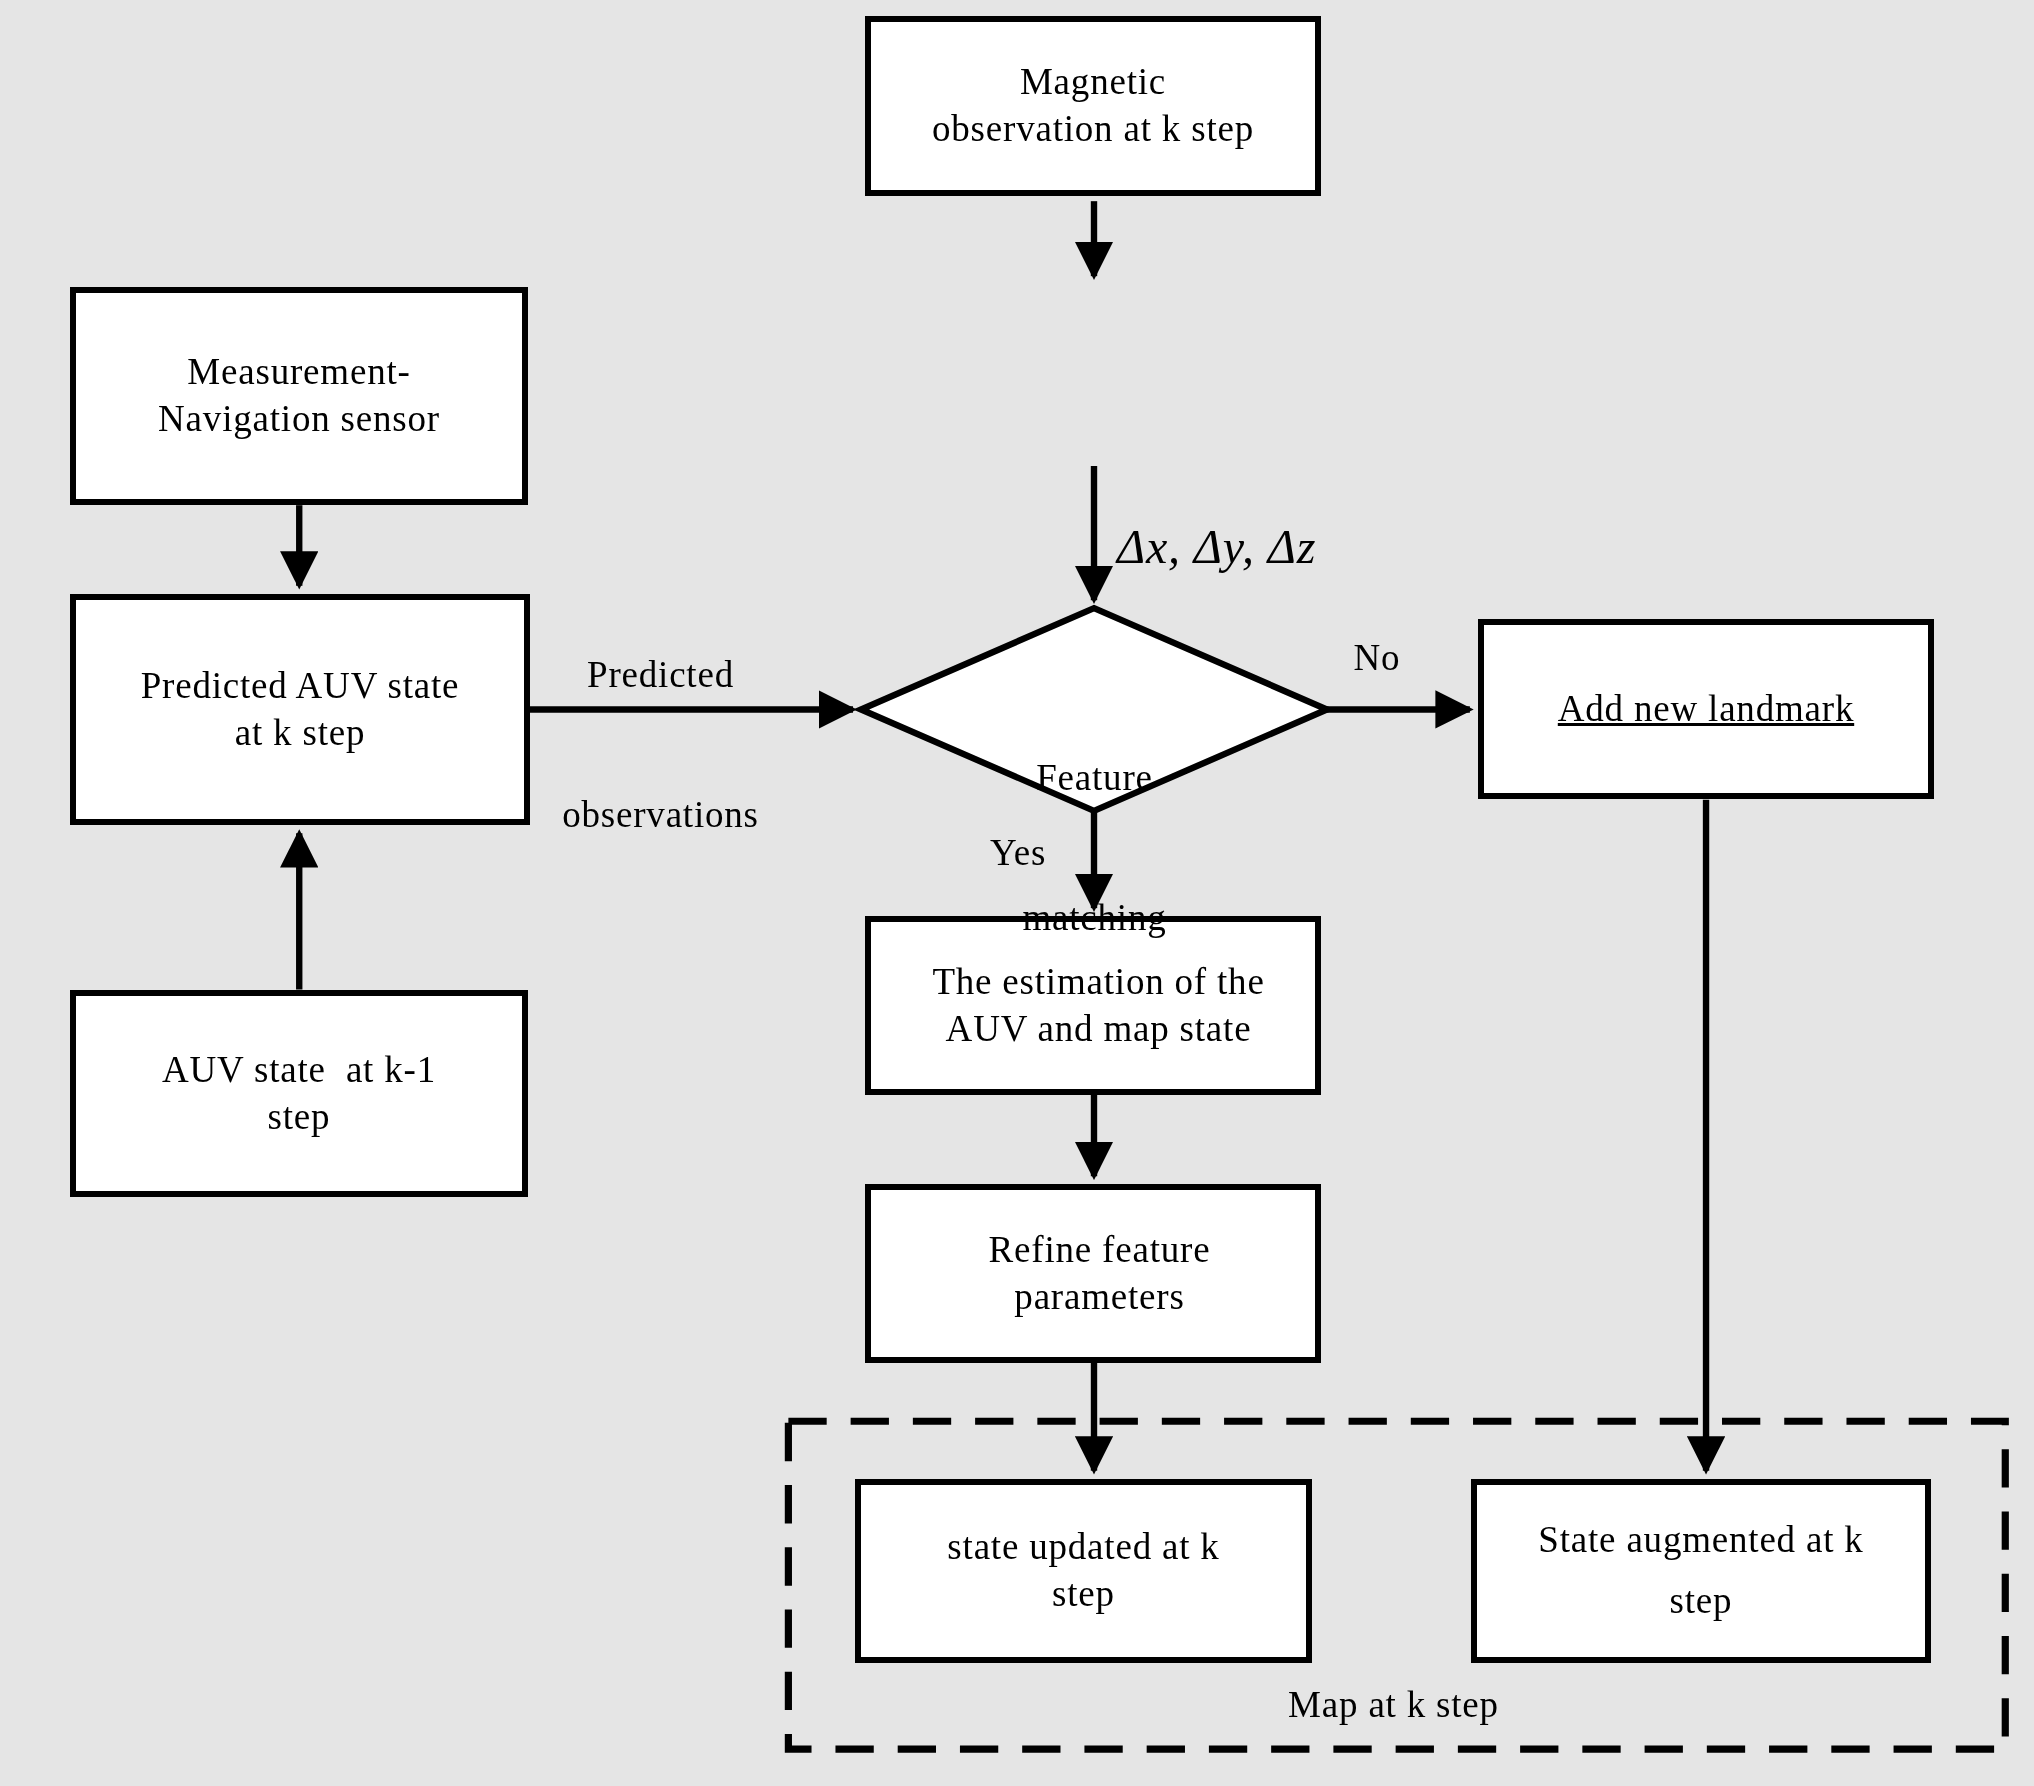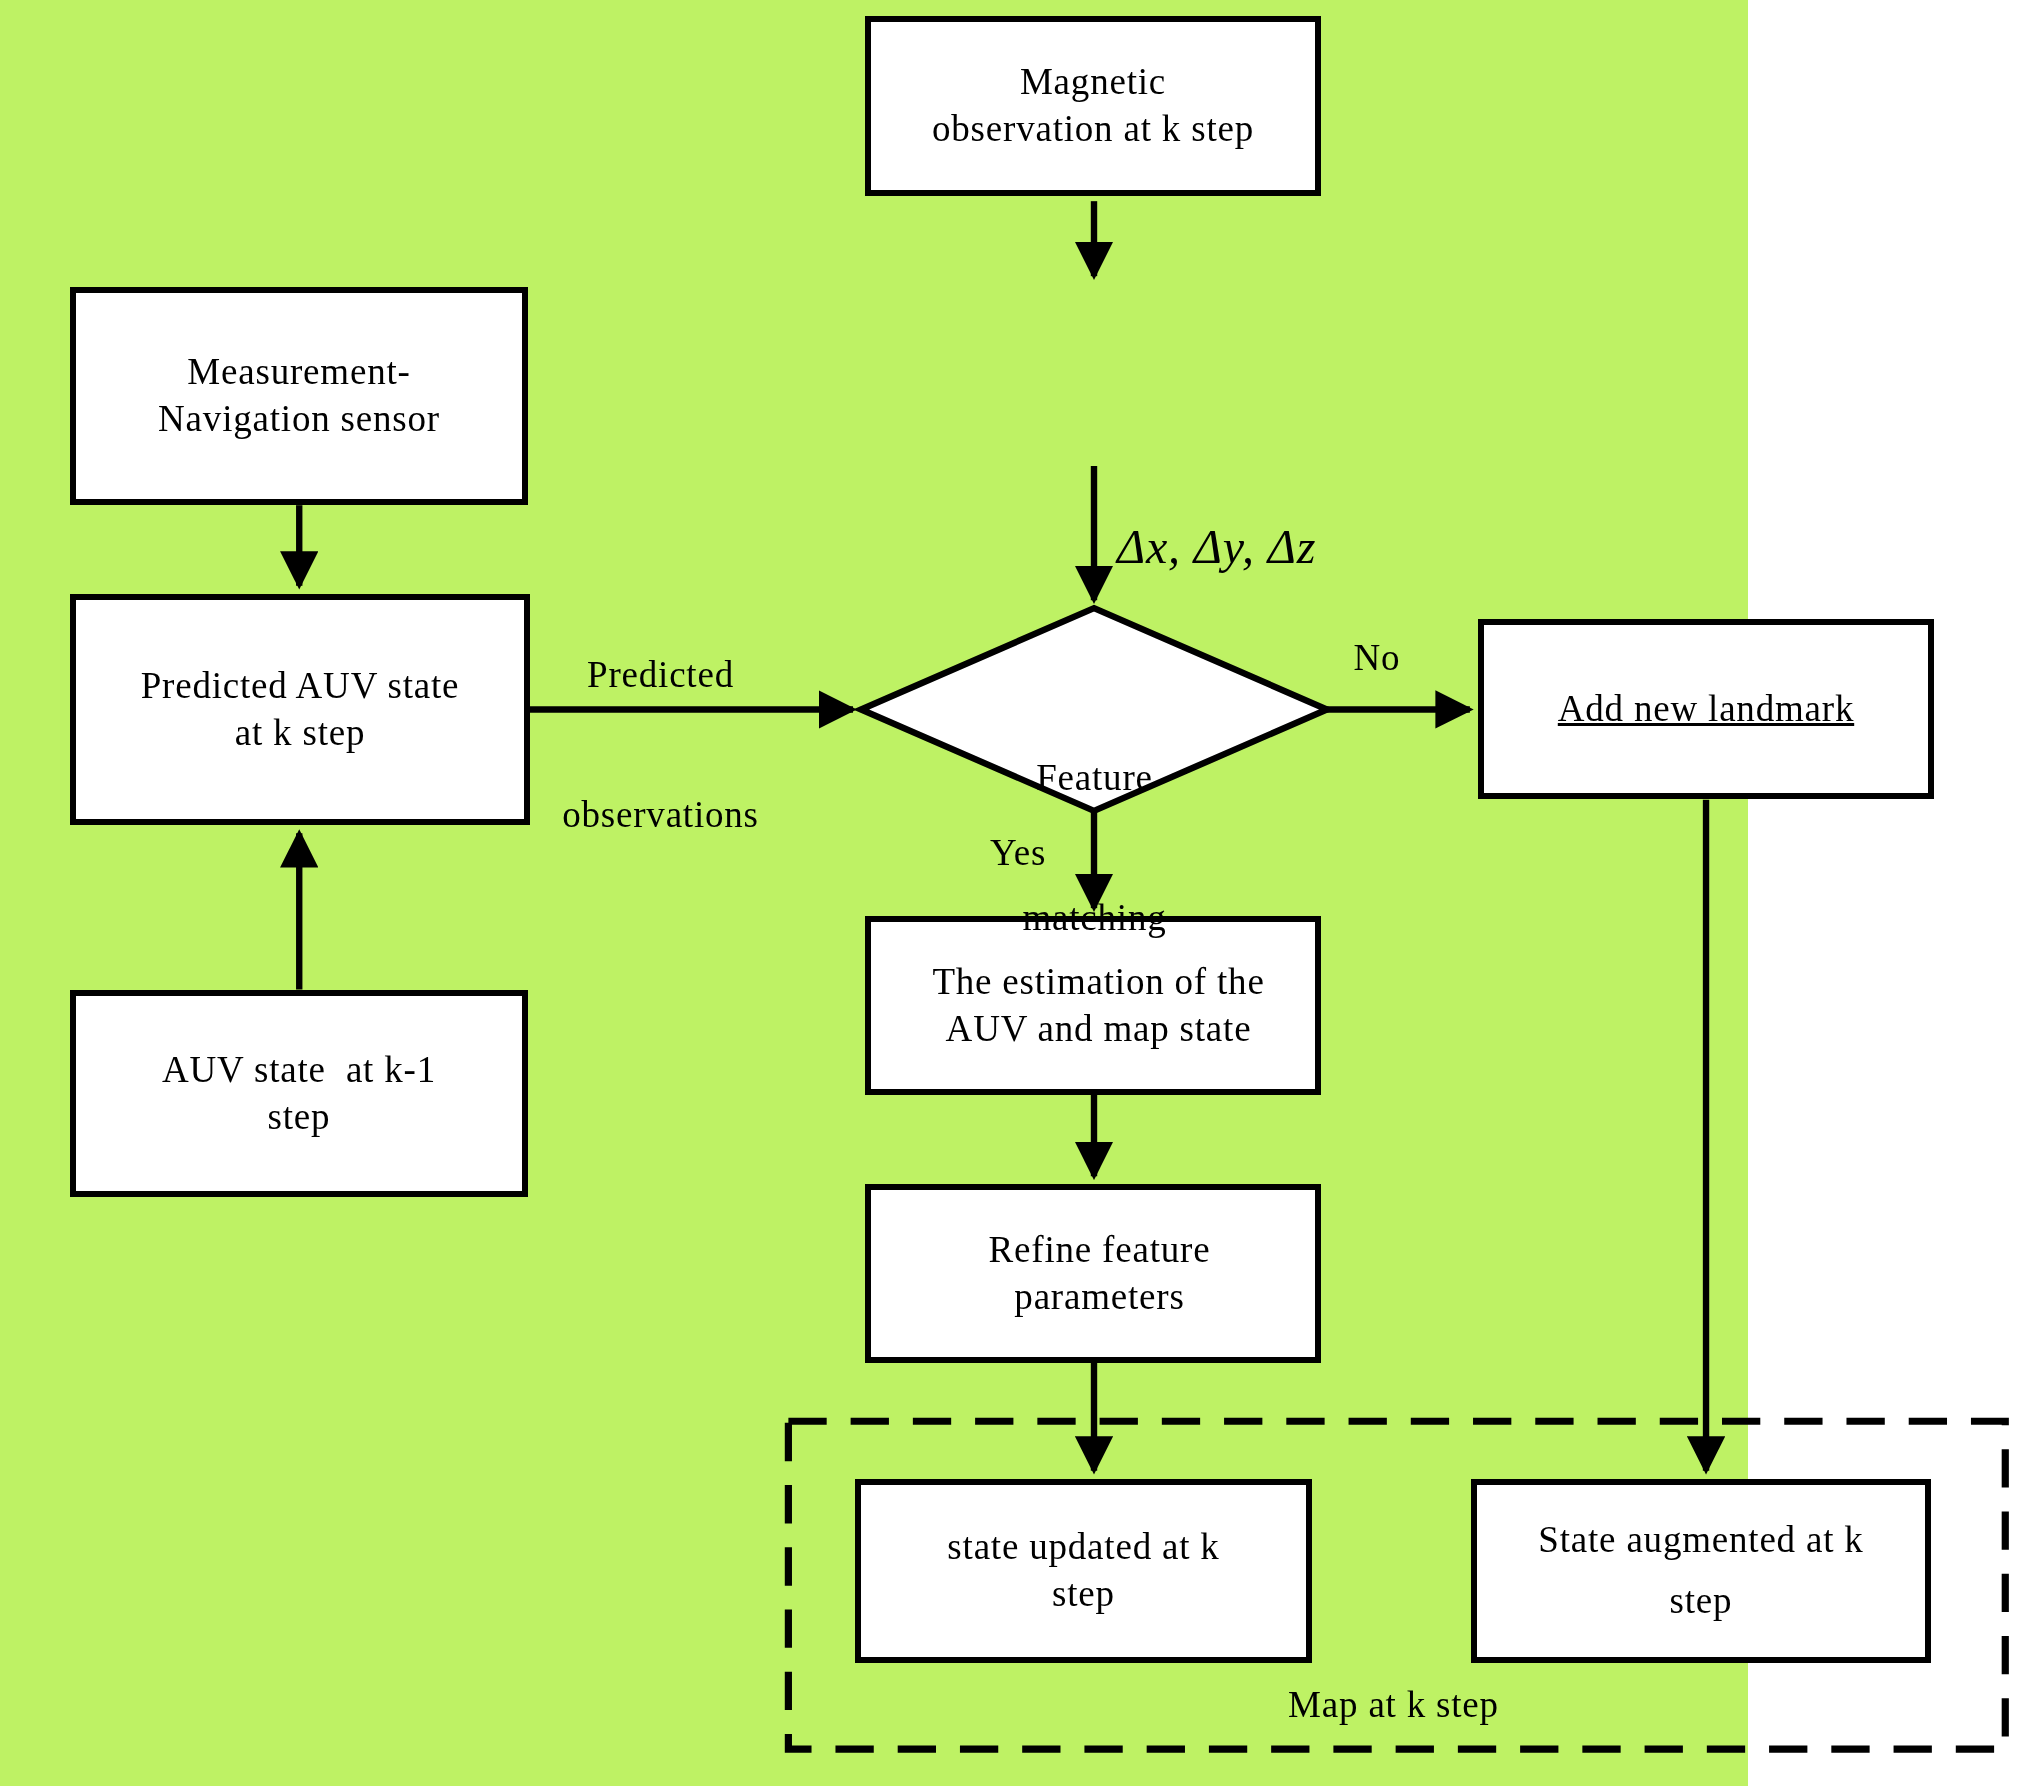--- a/index.html
+++ b/index.html
@@ -2,23 +2,23 @@
 <html style="font-size:12.8px"><head>
 <meta charset="utf-8">
 <style>
   html, body {
     margin: 0;
     padding: 0;
     background: #ffffff;
   }
   #canvas {
     position: relative;
-    width: 1748px;
+    width: 2034px;
     height: 1786px;
-    background: #bef264;
+    background: #e5e5e5;
     font-family: "Liberation Serif", "DejaVu Serif", serif;
     color: #000000;
   }
   #wires {
     position: absolute;
     left: 0;
     top: 0;
     width: 2034px;
     height: 1786px;
   }

